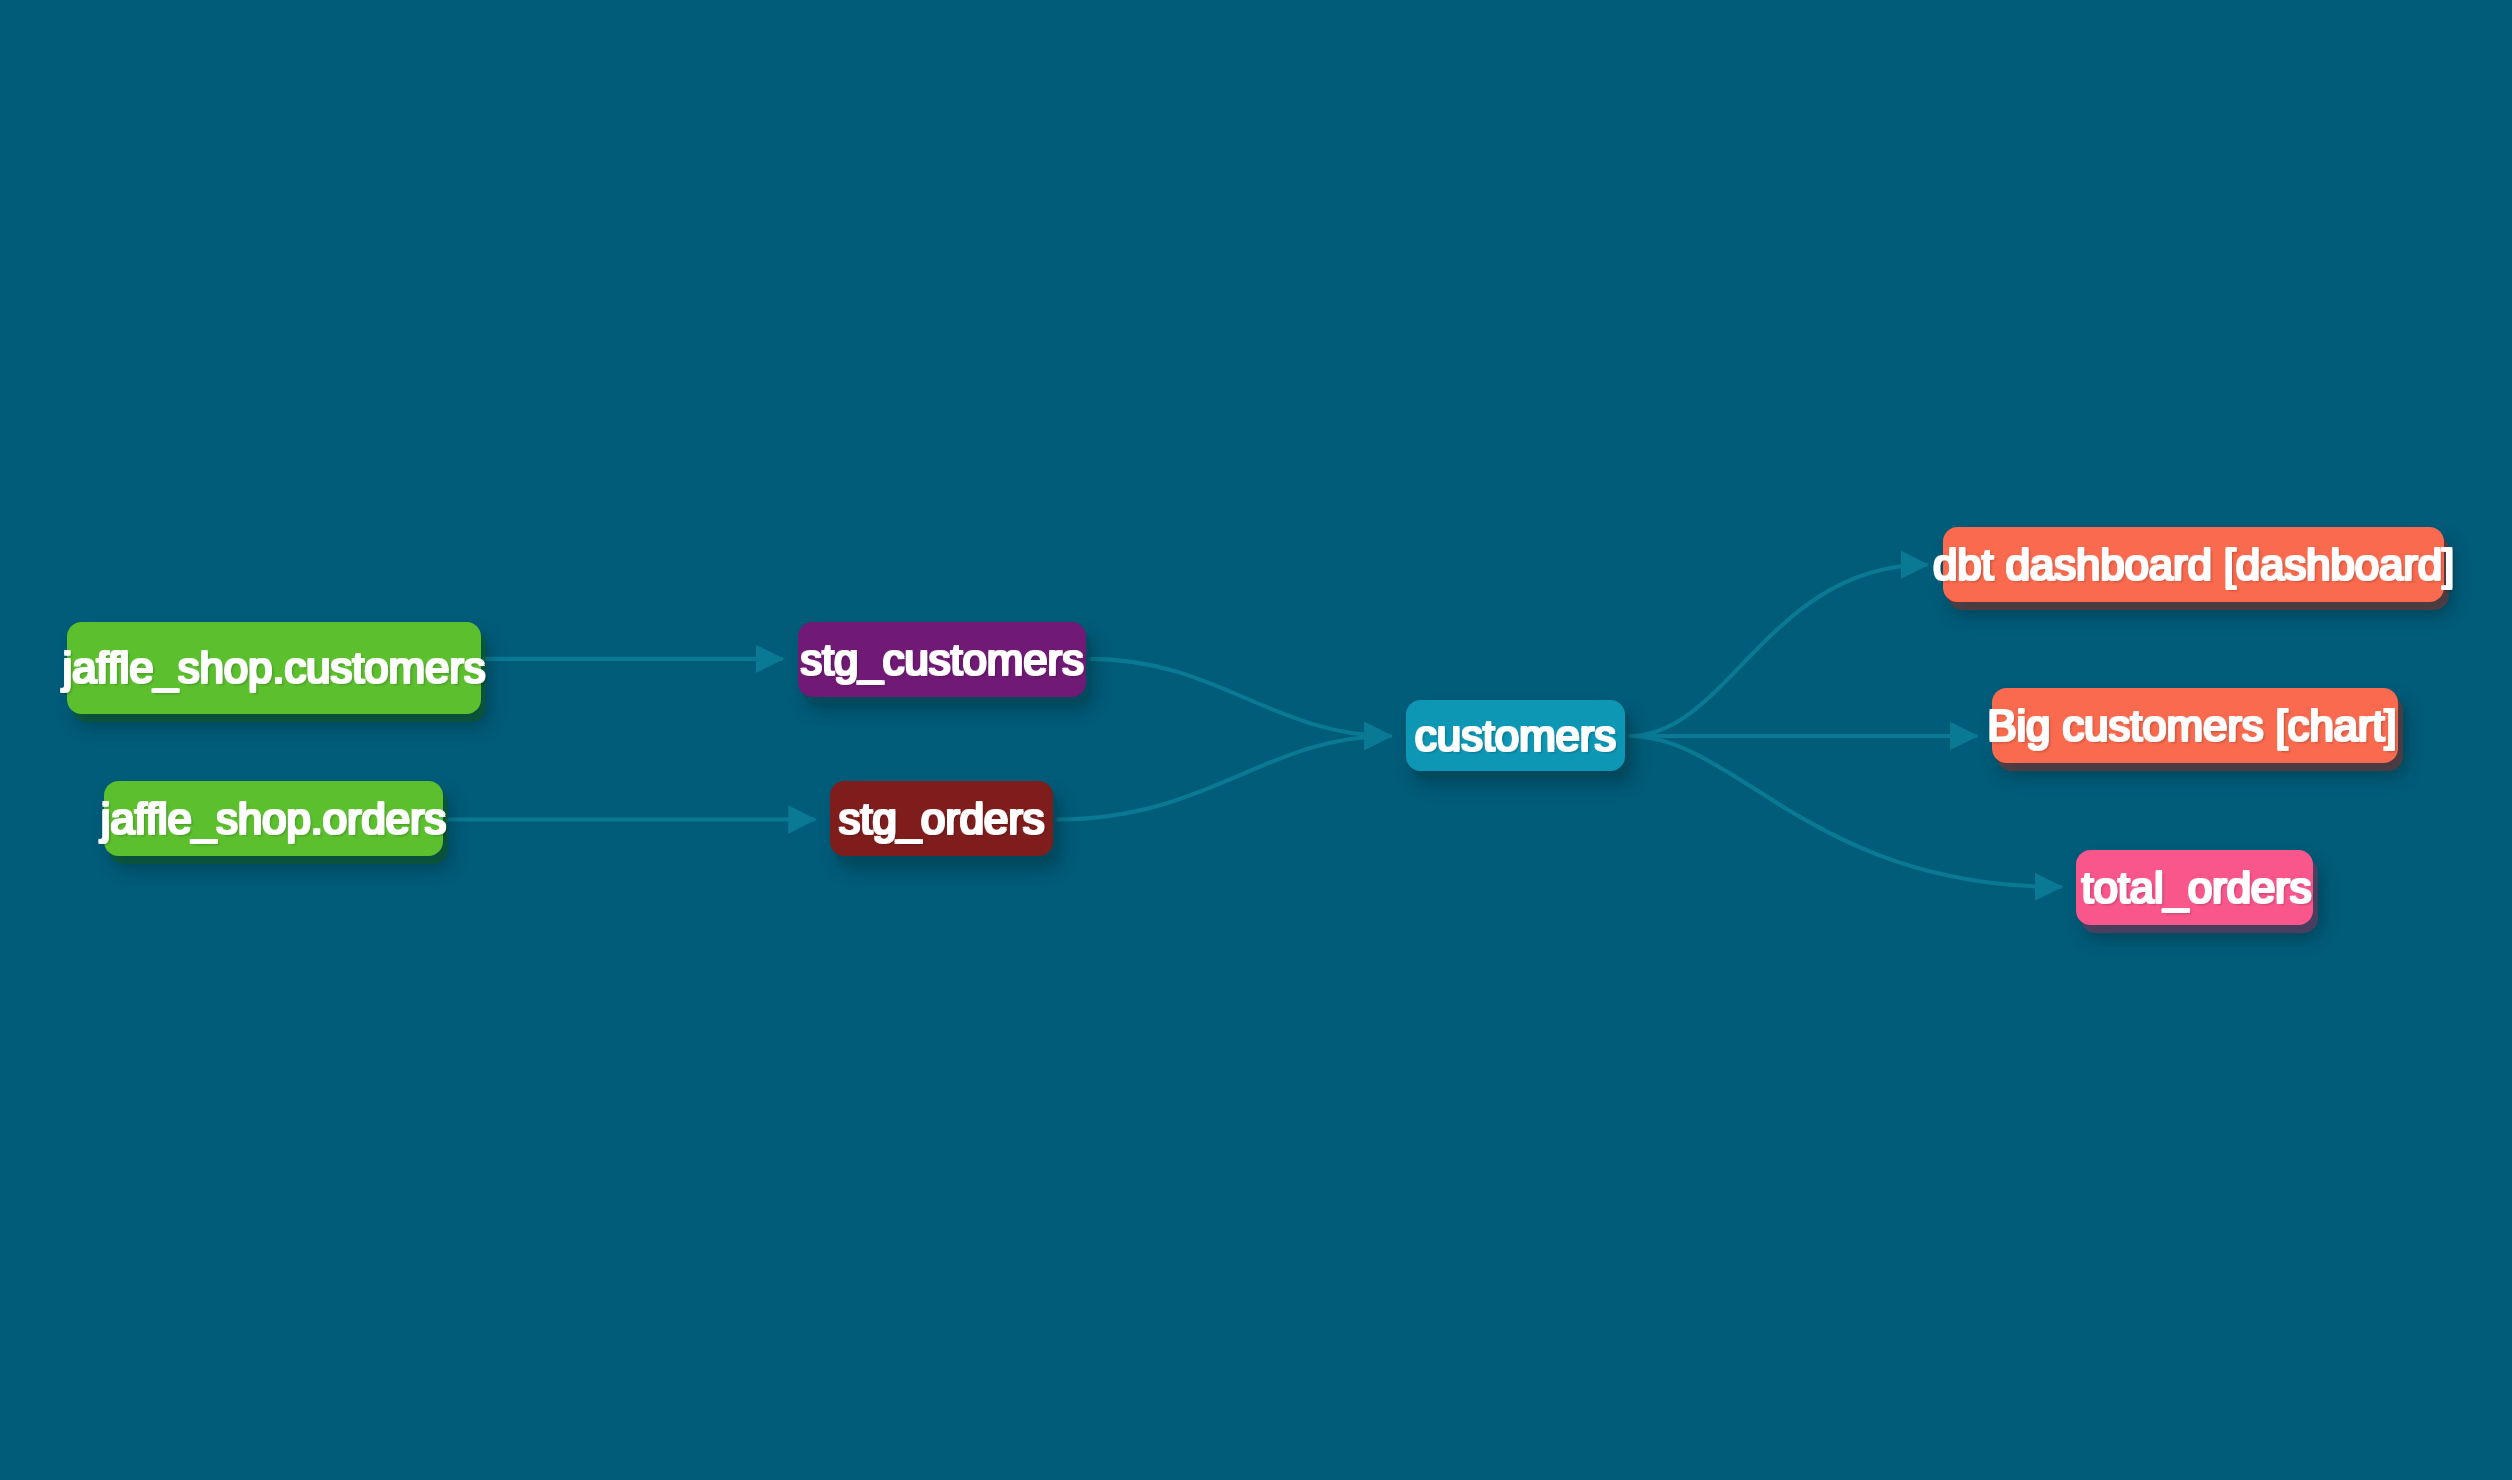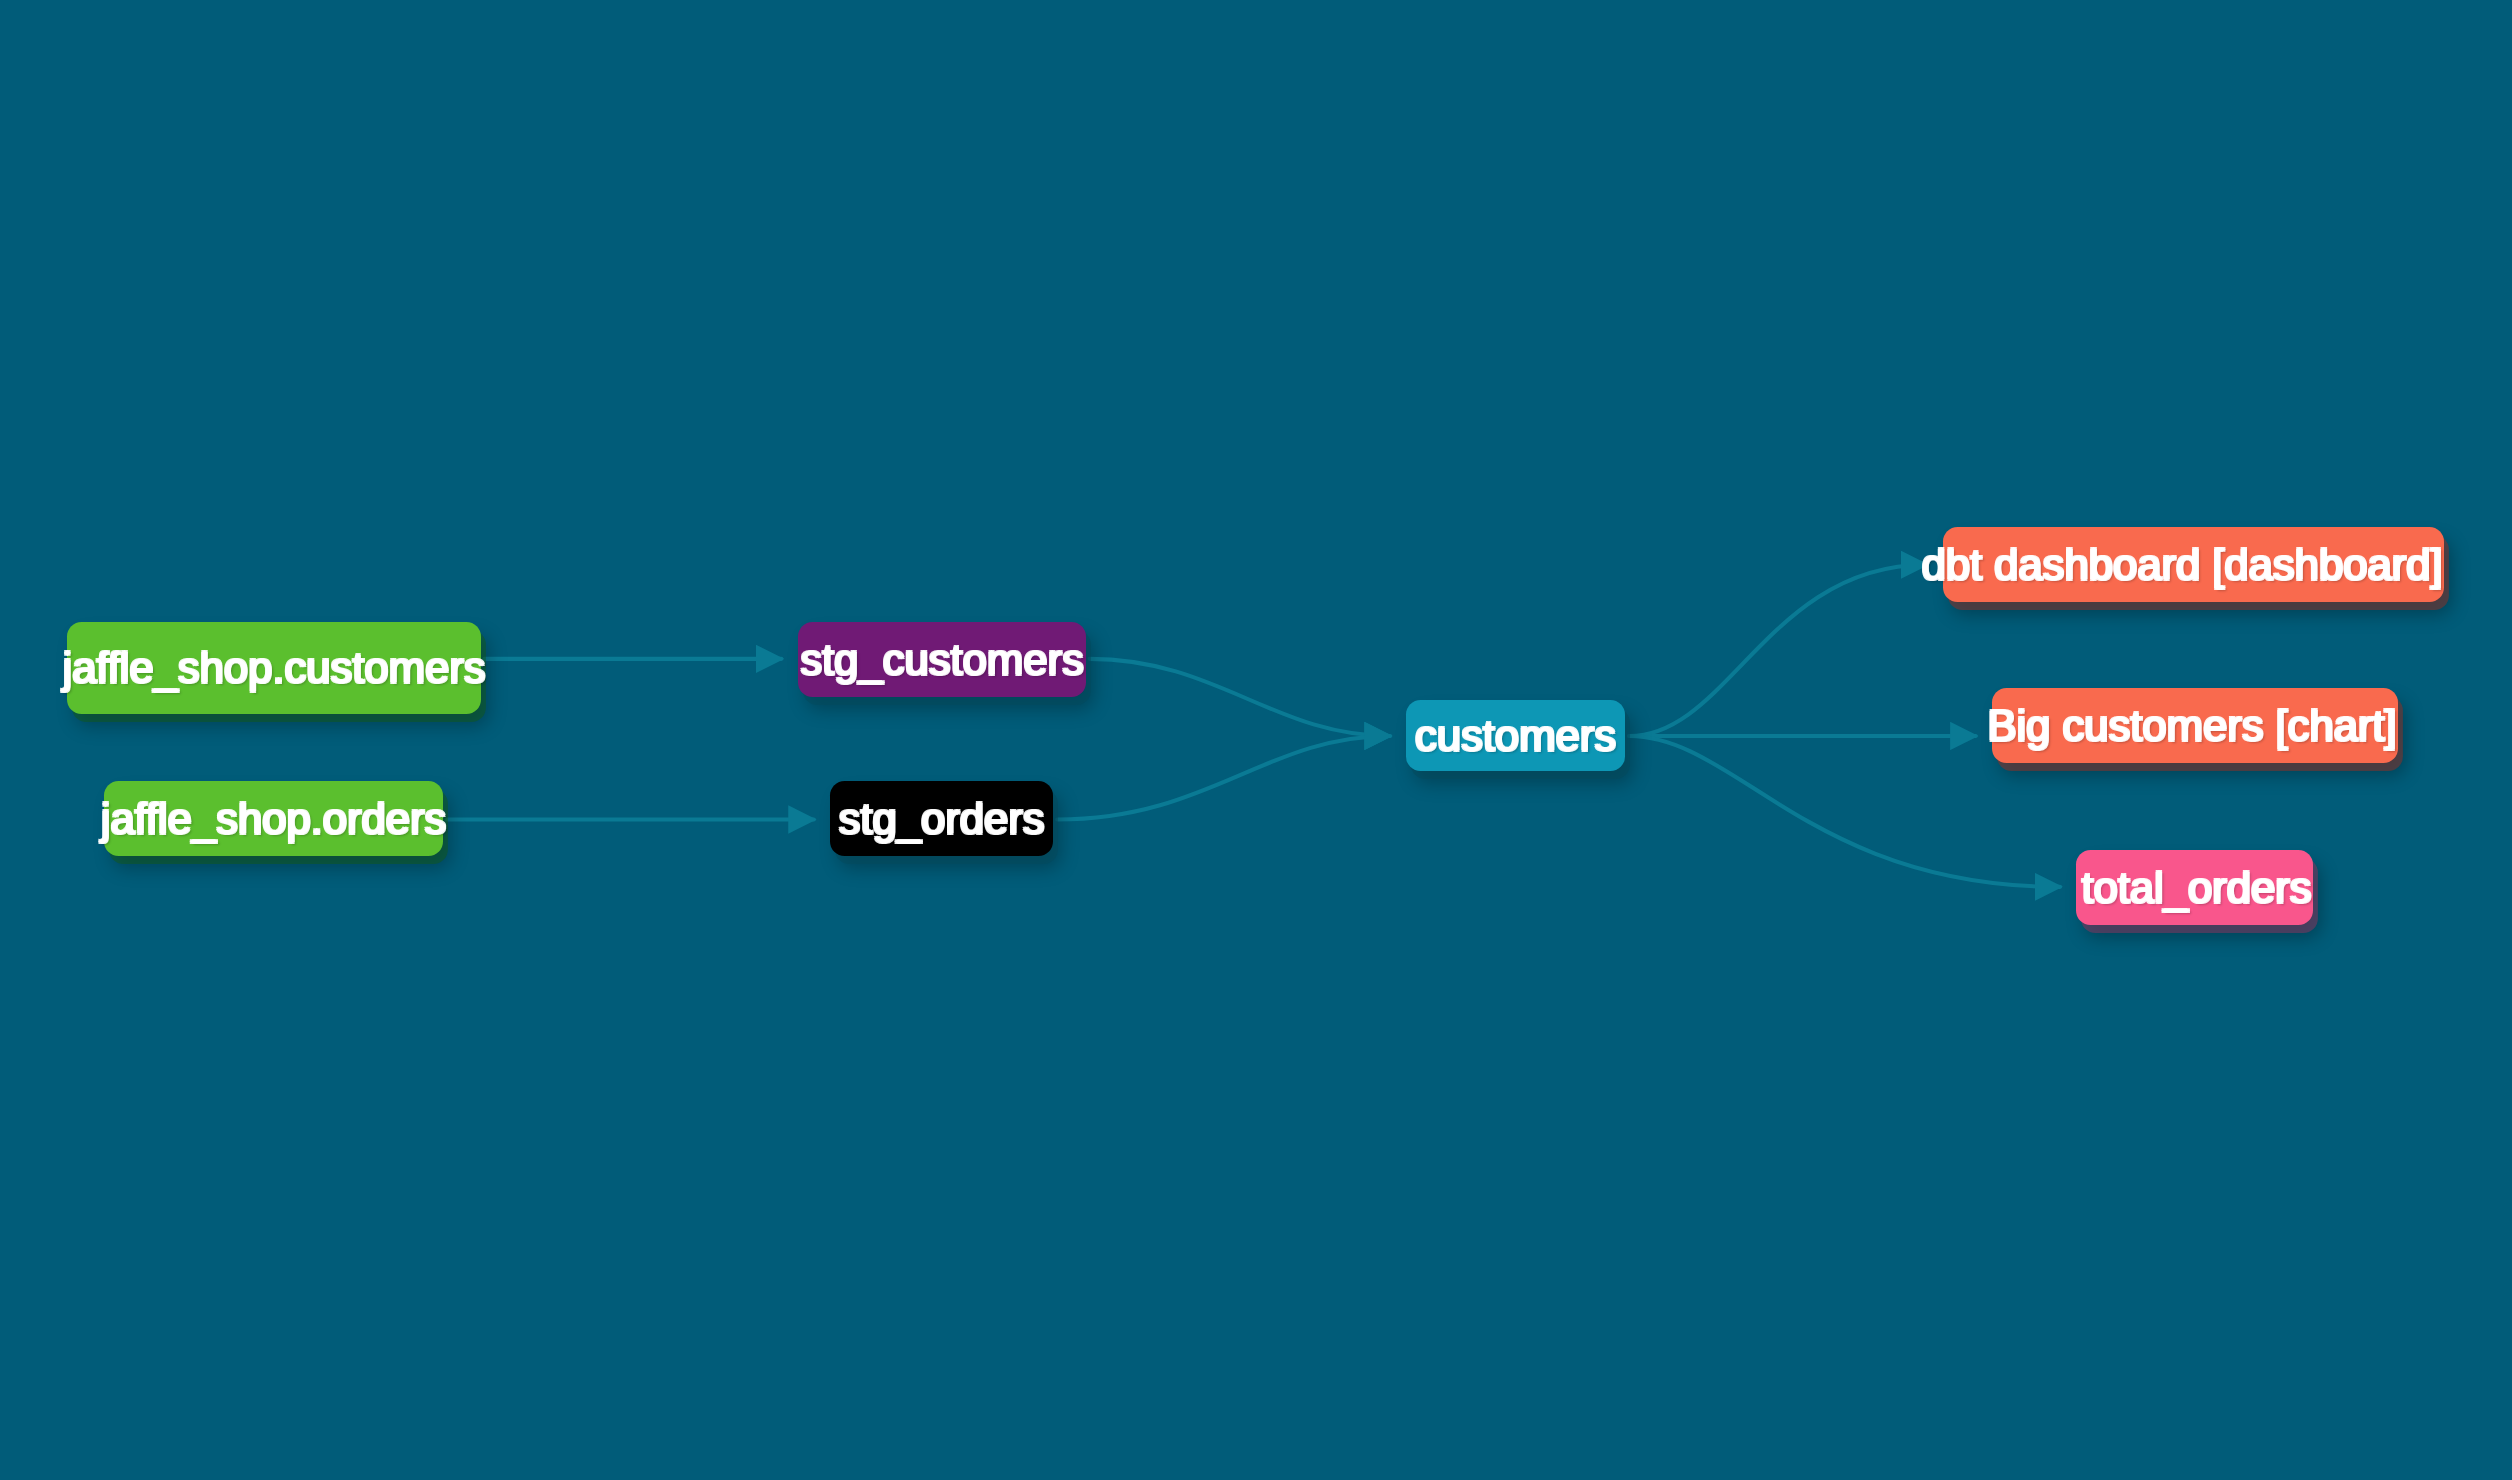--- a/index.html
+++ b/index.html
@@ -89,27 +89,27 @@
   <div id="nodes">
       <div class="node src" style="left: 67px; top: 622px; width: 414px; height: 92px; background: rgb(91, 191, 46);">
         <span class="lbl">jaffle_shop.customers</span>
       </div>
       <div class="node src" style="left: 104px; top: 781px; width: 339px; height: 75px; background: rgb(91, 191, 46);">
         <span class="lbl">jaffle_shop.orders</span>
       </div>
       <div class="node model" style="left: 798px; top: 622px; width: 288px; height: 75px; background: #701a75; text-align: center;">
         <span class="lbl">stg_customers</span>
       </div>
-      <div class="node model" style="left: 830px; top: 781px; width: 223px; height: 75px; background: #000000;">
+      <div class="node model" style="left: 830px; top: 781px; width: 223px; height: 75px; background: #7f1d1d;">
         <span class="lbl">stg_orders</span>
       </div>
       <div class="node model" style="left: 1406px; top: 700px; width: 219px; height: 71px; background: rgb(13, 151, 181);">
         <span class="lbl">customers</span>
       </div>
-      <div class="node expo" style="left: 1943px; top: 527px; width: 501px; height: 75px; background: rgb(249, 106, 78); justify-content: flex-end;">
+      <div class="node expo" style="left: 1943px; top: 527px; width: 501px; height: 75px; background: rgb(249, 106, 78);">
         <span class="lbl">dbt dashboard [dashboard]</span>
       </div>
       <div class="node expo" style="left: 1992px; top: 688px; width: 406px; height: 75px; background: rgb(249, 106, 78); justify-content: flex-end;">
         <span class="lbl">Big customers [chart]</span>
       </div>
       <div class="node metric" style="left: 2076px; top: 850px; width: 237px; height: 75px; background: rgb(249, 86, 140); justify-content: flex-end;">
         <span class="lbl">total_orders</span>
       </div>
     </div>
 

